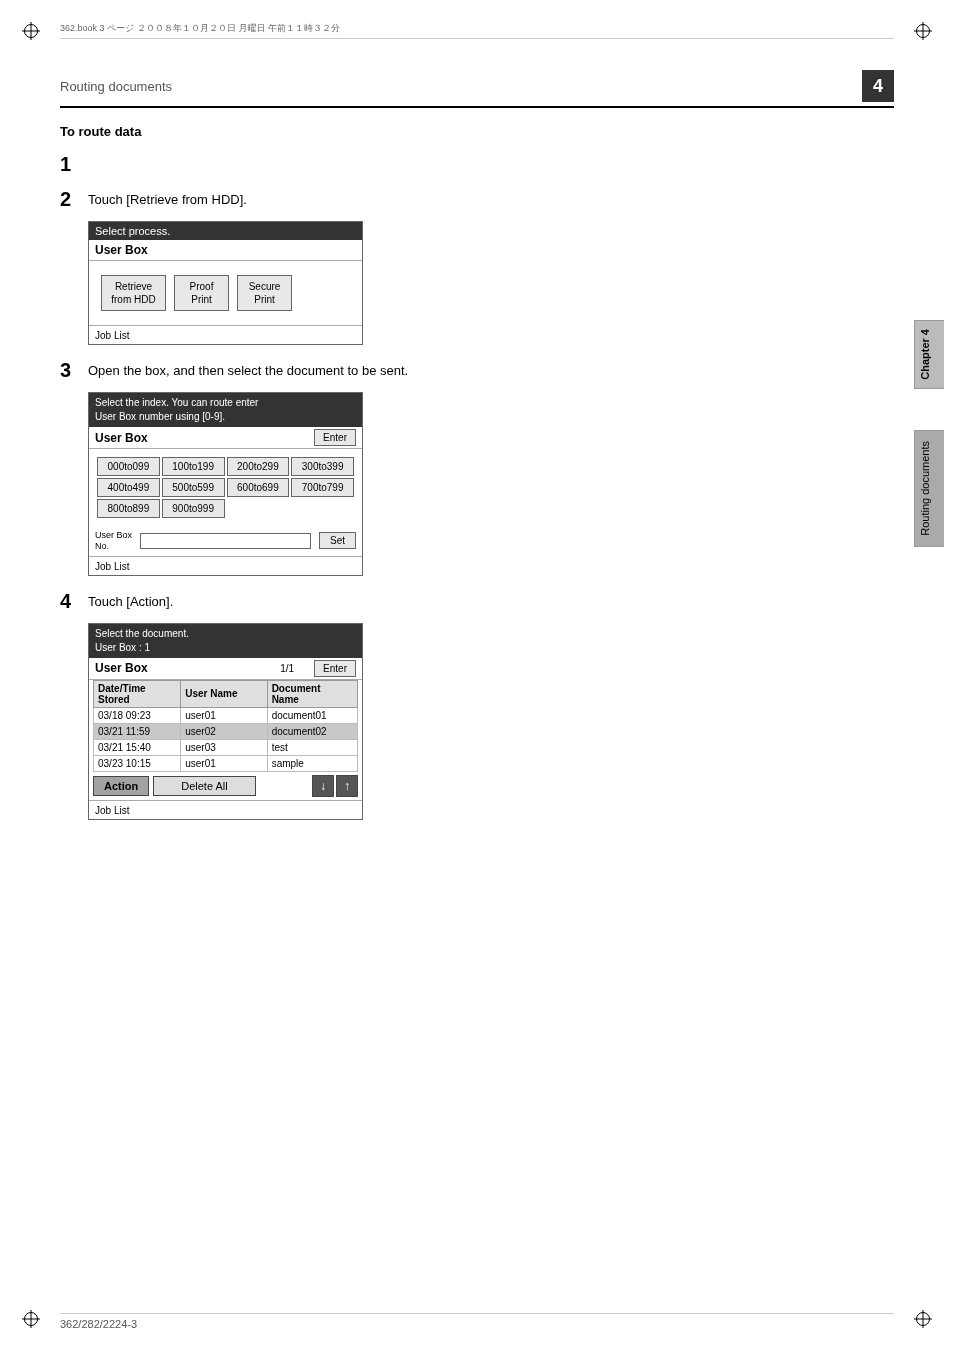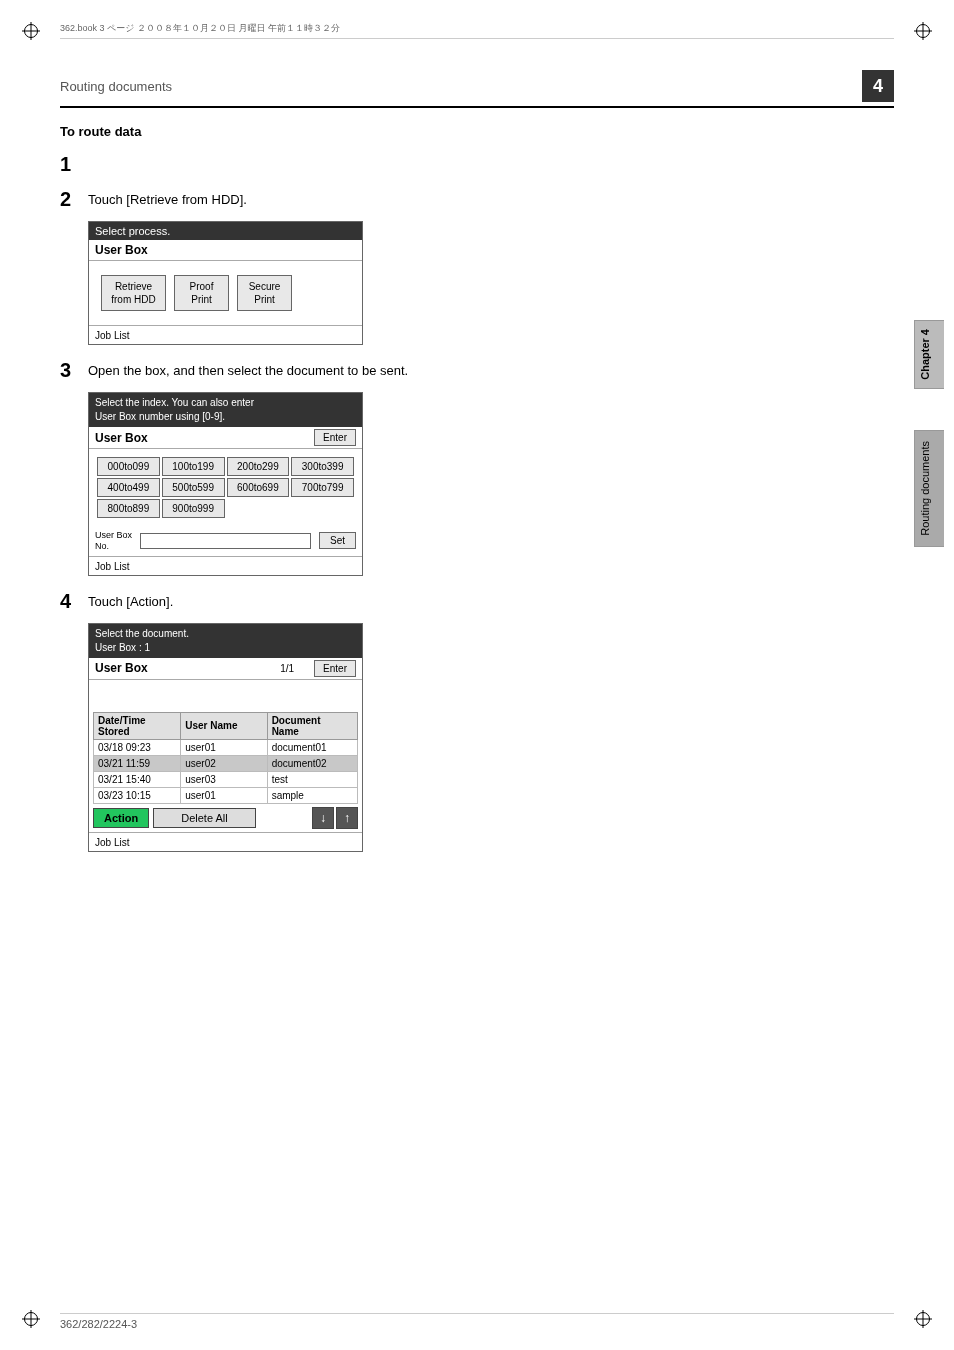--- a/index.html
+++ b/index.html
@@ -153,21 +153,20 @@
       padding: 3px 4px;
       font-size: 10px;
       text-align: center;
     }
 
     
     .doc-table {
       width: 100%;
       border-collapse: collapse;
       font-size: 10px;
-      margin-top: 32px;
     }
     .doc-table th {
       background: #e0e0e0;
       border: 1px solid #999;
       padding: 2px 4px;
       font-size: 10px;
       text-align: left;
     }
     .doc-table td {
       border: 1px solid #bbb;
@@ -212,21 +211,21 @@
     }
 
     .action-row {
       display: flex;
       align-items: center;
       gap: 4px;
       padding: 3px 4px;
     }
     .action-btn {
       border: 1px solid #444;
-      background: #22c55e;
+      background: #a3a3a3;
       padding: 3px 10px;
       font-size: 11px;
       font-weight: bold;
     }
     .delete-btn {
       border: 1px solid #444;
       background: #ddd;
       padding: 3px 27px;
       font-size: 11px;
     }
@@ -328,21 +327,21 @@
     </div>
   </div>
 
   <div class="step" style="margin-top:4px;">
     <div class="step-num">3</div>
     <div class="step-text">Open the box, and then select the document to be sent.</div>
   </div>
 
   <div class="ui-box" style="width:275px;">
     <div class="ui-box-header" style="font-size:10px;line-height:1.4;">
-      <span>Select the index. You can also enter</span><br>
+      <span>Select the index. You can route enter</span><br>
       <span>User Box number using [0-9].</span>
     </div>
     <div class="ui-box-title-row">
       <span style="font-size:12px;font-weight:bold;">User Box</span>
       <div class="enter-btn">Enter</div>
     </div>
     <div style="padding:4px;">
       <div class="index-grid">
         <div class="index-btn">000to099</div>
         <div class="index-btn">100to199</div>

